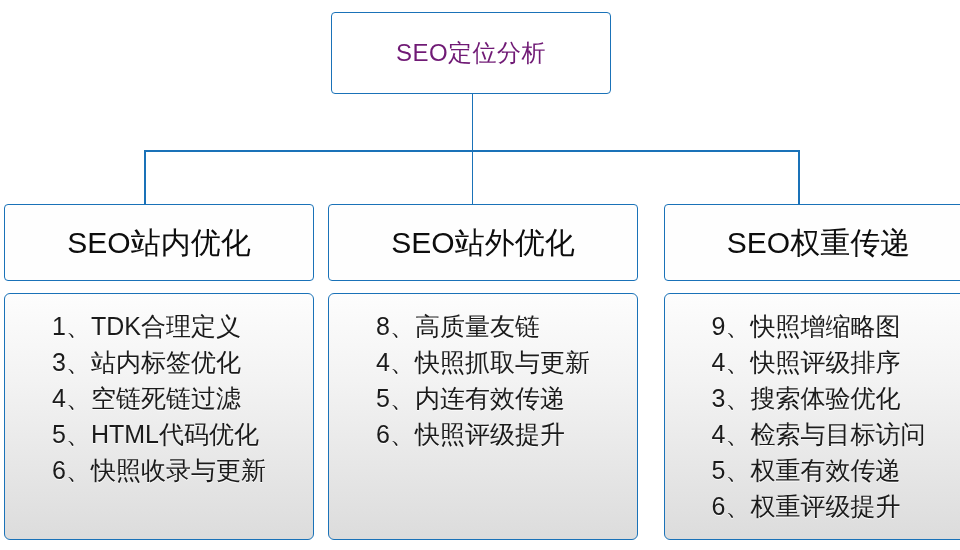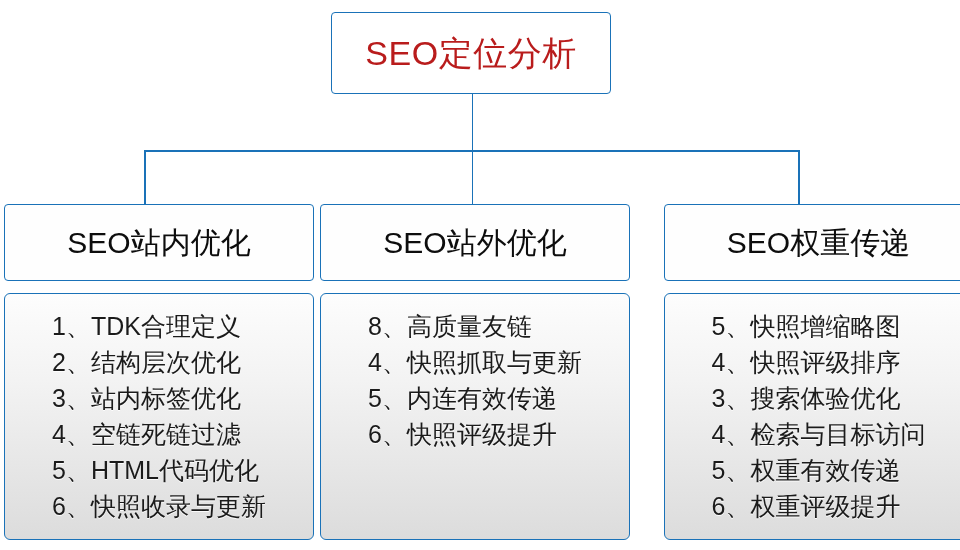--- a/index.html
+++ b/index.html
@@ -26,43 +26,43 @@
     height: 82px;
     box-sizing: border-box;
     border: 1.4px solid #1a72b8;
     border-radius: 4px;
     background: #ffffff;
     display: flex;
     align-items: center;
     justify-content: center;
   }
   .root-label {
-    font-size: 34px;
-    color: #b91c1c;
+    font-size: 24px;
+    color: #701a75;
     letter-spacing: 0.5px;
     line-height: 1;
     white-space: nowrap;
   }
 
   
   .conn {
     position: absolute;
     background: #1a72b8;
   }
   .conn-v { width: 1.6px; }
   .conn-h { height: 1.6px; }
 
   
   .column {
     position: absolute;
     top: 204px;
     width: 310px;
   }
   .col-1 { left: 4px; }
-  .col-2 { left: 320px; }
+  .col-2 { left: 328px; }
   .col-3 { left: 664px; width: 309px; }
 
   .col-header {
     box-sizing: border-box;
     width: 100%;
     height: 77px;
     border: 1.4px solid #1a72b8;
     border-radius: 4px;
     background: #fefefe;
     display: flex;
@@ -123,21 +123,20 @@
 
   <div class="conn conn-v" style="left:798px; top:150px; height:54px;"></div>
 
   <div class="column col-1">
     <div class="col-header">
       <span class="col-header-label">SEO站内优化</span>
     </div>
     <div class="col-body">
       <ul class="item-list">
         <li class="item">1、TDK合理定义</li>
-        <li class="item">2、结构层次优化</li>
         <li class="item">3、站内标签优化</li>
         <li class="item">4、空链死链过滤</li>
         <li class="item">5、HTML代码优化</li>
         <li class="item">6、快照收录与更新</li>
       </ul>
     </div>
   </div>
 
   <div class="column col-2">
     <div class="col-header">
@@ -152,21 +151,21 @@
       </ul>
     </div>
   </div>
 
   <div class="column col-3">
     <div class="col-header">
       <span class="col-header-label">SEO权重传递</span>
     </div>
     <div class="col-body">
       <ul class="item-list">
-        <li class="item">5、快照增缩略图</li>
+        <li class="item">9、快照增缩略图</li>
         <li class="item">4、快照评级排序</li>
         <li class="item">3、搜索体验优化</li>
         <li class="item">4、检索与目标访问</li>
         <li class="item">5、权重有效传递</li>
         <li class="item">6、权重评级提升</li>
       </ul>
     </div>
   </div>
 
 </div>

